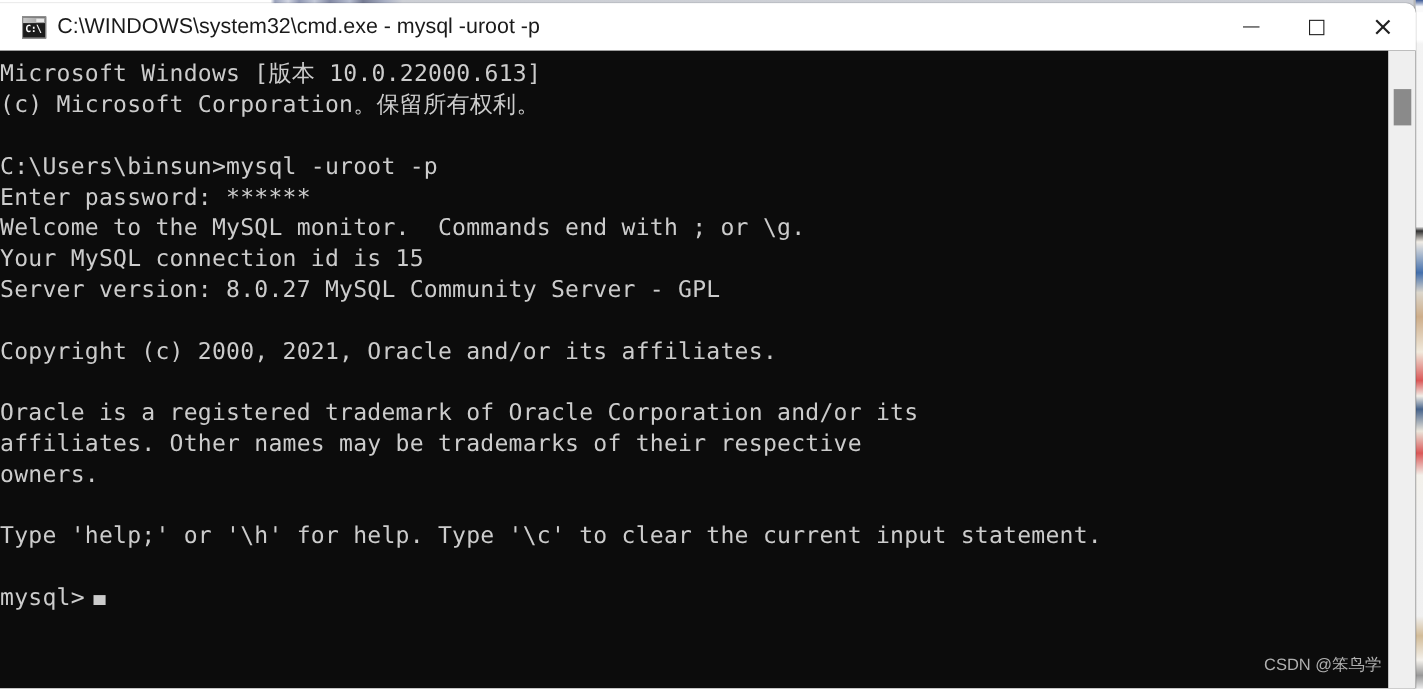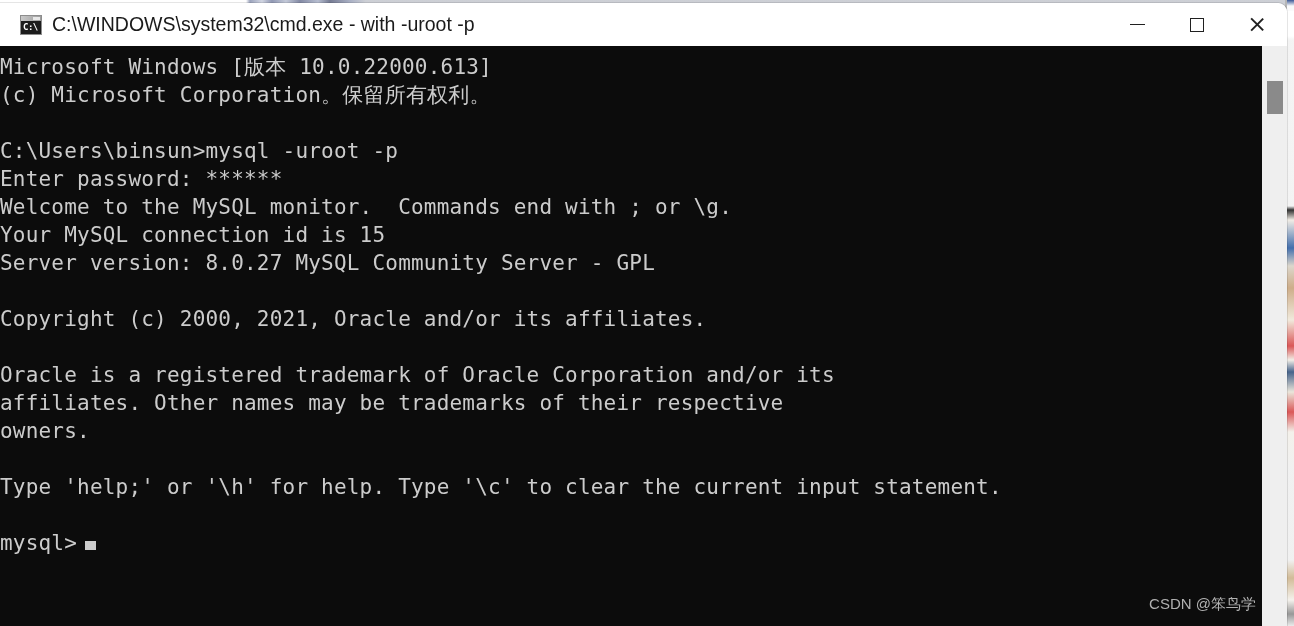--- a/index.html
+++ b/index.html
@@ -251,21 +251,21 @@
   <div class="bg-strip-right"></div>
 
   <div id="console-window">
 
     <div id="titlebar">
       <div id="title-left">
         <div id="cmd-icon">
           <div class="icon-bar"></div>
           <div class="icon-text">C:\</div>
         </div>
-        <div id="title-text">C:\WINDOWS\system32\cmd.exe - with  -uroot -p</div>
+        <div id="title-text">C:\WINDOWS\system32\cmd.exe - mysql  -uroot -p</div>
       </div>
       <div id="window-controls">
         <div class="win-btn">
           <span class="glyph-min"></span>
         </div>
         <div class="win-btn">
           <span class="glyph-max"></span>
         </div>
         <div class="win-btn close">
           <span class="glyph-close"></span>

